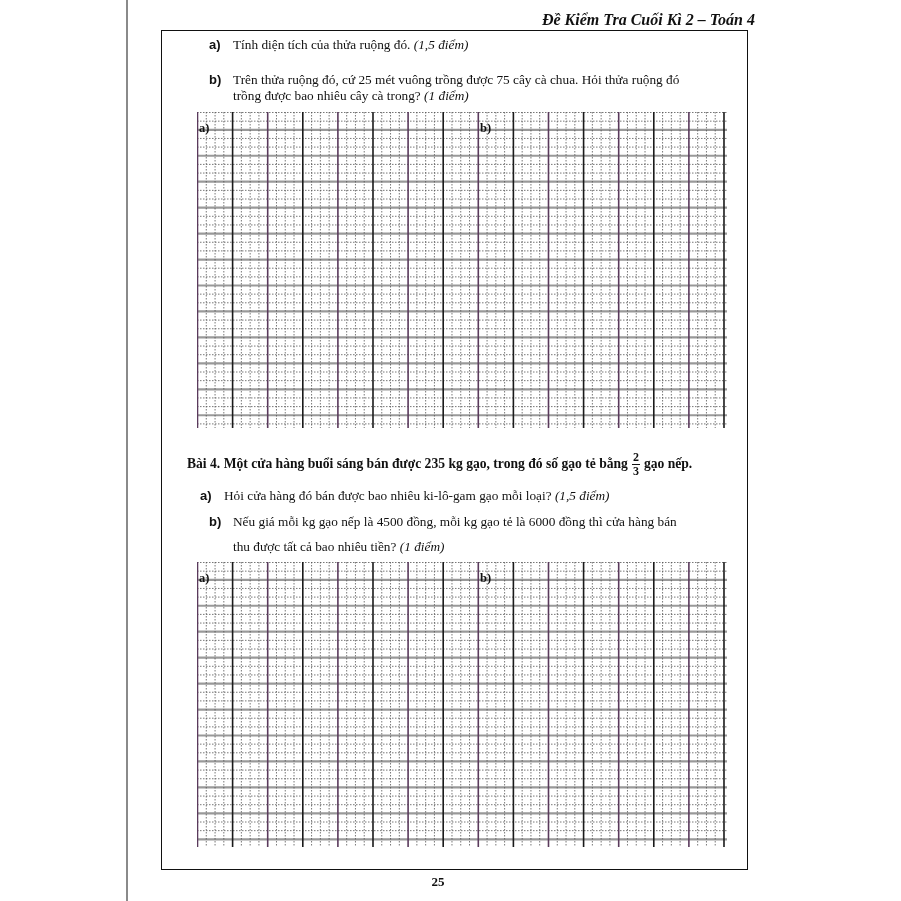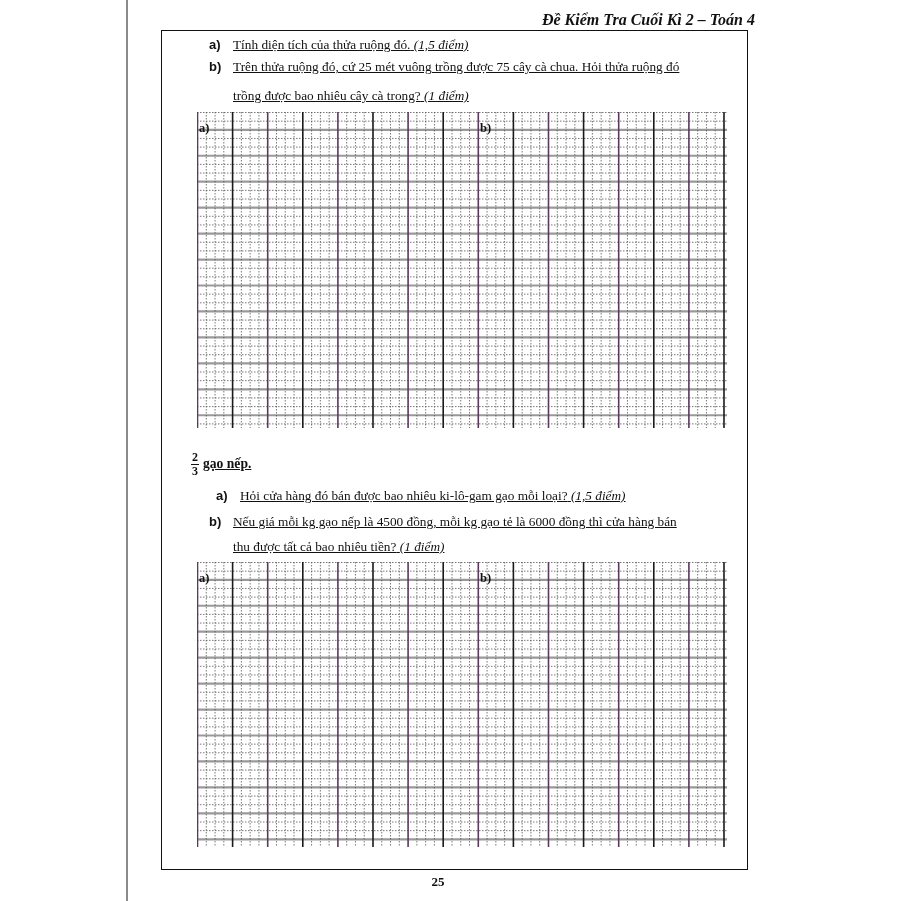--- a/index.html
+++ b/index.html
@@ -1,20 +1,20 @@
 <!DOCTYPE html>
 <html><head>
 <meta charset="utf-8">
 <style>
   html,body{margin:0;padding:0;background:#fff;}
   body{width:901px;height:901px;position:relative;overflow:hidden;font-family:"Liberation Serif","DejaVu Serif",serif;color:#111;}
   .page-edge{position:absolute;left:126px;top:0;width:2px;height:901px;background:#8a8a8a;}
   .header{position:absolute;right:146px;top:11px;font-size:16px;font-style:italic;font-weight:bold;}
   .frame{position:absolute;left:161px;top:30px;width:587px;height:840px;border:1.5px solid #111;box-sizing:border-box;}
-  .line{position:absolute;font-size:13.3px;white-space:nowrap;text-decoration:underline;}
+  .line{position:absolute;font-size:13.3px;white-space:nowrap;}
   .lbl{font-family:"Liberation Sans","DejaVu Sans",sans-serif;font-weight:bold;font-size:13px;display:inline-block;width:24px;}
   .it{font-style:italic;}
   .bold{font-weight:bold;}
   .frac{display:inline-block;vertical-align:middle;text-align:center;font-weight:bold;font-size:12px;line-height:13px;margin:0 4px;}
   .frac span{display:block;}
   .frac .num{border-bottom:1px solid #111;padding:0 1px;}
   .grid{position:absolute;left:197px;width:530px;}
   .grid svg{position:absolute;left:0;top:0;}
   .glabel{position:absolute;font-weight:bold;font-size:12.5px;background:transparent;}
   .pagenum{position:absolute;left:0;width:876px;top:874px;text-align:center;font-weight:bold;font-size:13px;}
@@ -22,21 +22,21 @@
 </head>
 <body>
 
 <div class="page-edge"></div>
 <div class="header">Đề Kiểm Tra Cuối Kì 2 – Toán 4</div>
 <div class="frame"></div>
 
 <div class="line" style="left:209px;top:37px;">
   <span class="lbl">a)</span><span>Tính diện tích của thửa ruộng đó.</span> <span class="it">(1,5 điểm)</span>
 </div>
-<div class="line" style="left:209px;top:59px;">
+<div class="line" style="left:209px;top:72px;">
   <span class="lbl">b)</span><span>Trên thửa ruộng đó, cứ 25 mét vuông trồng được 75 cây cà chua. Hỏi thửa ruộng đó</span>
 </div>
 <div class="line" style="left:233px;top:88px;">
   <span>trồng được bao nhiêu cây cà trong?</span> <span class="it">(1 điểm)</span>
 </div>
 
 <div class="grid" id="grid1" style="top:112px;height:316px;">
     <svg width="530" height="316">
       <line x1="0" x2="530" y1="0.5" y2="0.5" stroke="#555555" stroke-width="0.8" stroke-dasharray="1.5 1.5"></line>
       <line x1="0" x2="530" y1="9.15" y2="9.15" stroke="#555555" stroke-width="0.8" stroke-dasharray="1.5 1.5"></line>
@@ -135,23 +135,23 @@
       <line y1="0" y2="316" x1="500.6655629139076" x2="500.6655629139076" stroke="#555555" stroke-width="0.8" stroke-dasharray="1.5 1.5"></line>
       <line y1="0" y2="316" x1="509.4403973509937" x2="509.4403973509937" stroke="#555555" stroke-width="0.8" stroke-dasharray="1.5 1.5"></line>
       <line y1="0" y2="316" x1="518.2152317880798" x2="518.2152317880798" stroke="#555555" stroke-width="0.8" stroke-dasharray="1.5 1.5"></line>
       <line y1="0" y2="316" x1="526.9900662251658" x2="526.9900662251658" stroke="#1a1a1a" stroke-width="1.6"></line>
     </svg>
   <div class="glabel" style="left:2px;top:9px;">a)</div>
   <div class="glabel" style="left:283px;top:9px;">b)</div>
 </div>
 
 <div class="line bold" style="left:187px;top:451px;font-size:13.6px;">
-  <span class="frac"><span class="num">2</span><span>3</span></span><span>gạo nếp.</span>
-</div>
-<div class="line" style="left:216px;top:488px;">
+  <span>Bài 4. Một cửa hàng buổi sáng bán được 235 kg gạo, trong đó số gạo tẻ bằng</span><span class="frac"><span class="num">2</span><span>3</span></span><span>gạo nếp.</span>
+</div>
+<div class="line" style="left:200px;top:488px;">
   <span class="lbl">a)</span><span>Hỏi cửa hàng đó bán được bao nhiêu ki-lô-gam gạo mỗi loại?</span> <span class="it">(1,5 điểm)</span>
 </div>
 <div class="line" style="left:209px;top:514px;">
   <span class="lbl">b)</span><span>Nếu giá mỗi kg gạo nếp là 4500 đồng, mỗi kg gạo tẻ là 6000 đồng thì cửa hàng bán</span>
 </div>
 <div class="line" style="left:233px;top:539px;">
   <span>thu được tất cả bao nhiêu tiền?</span> <span class="it">(1 điểm)</span>
 </div>
 
 <div class="grid" id="grid2" style="top:562px;height:285px;">

